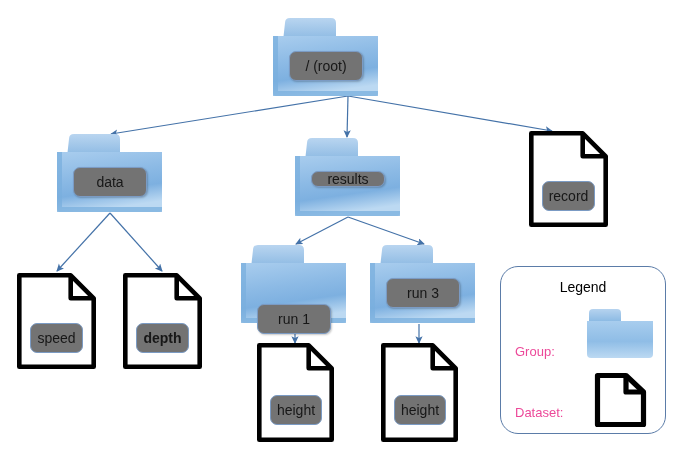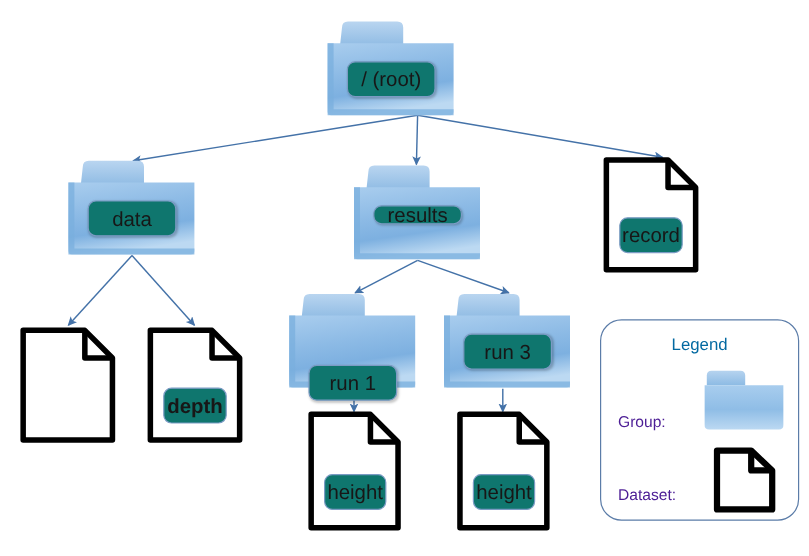--- a/index.html
+++ b/index.html
@@ -32,25 +32,25 @@
     position: absolute;
   }
   .node svg { display: block; overflow: visible; }
 
   
   .chip {
     position: absolute;
     display: flex;
     align-items: center;
     justify-content: center;
-    background: #0f766e;
+    background: #737373;
     border: 1px solid #7b9bc4;
     border-radius: 7px;
     color: #171717;
-    font-size: 17px;
+    font-size: 14px;
     line-height: 1;
     white-space: nowrap;
     box-sizing: border-box;
   }
   .chip.shadowed {
     box-shadow: 1px 1px 2px rgba(0,0,0,0.22);
   }
 
   
   #legend-box {
@@ -58,26 +58,26 @@
     box-sizing: border-box;
     border: 1px solid #5b7ca8;
     border-radius: 18px;
     background: #ffffff;
   }
   #legend-title {
     position: absolute;
     width: 100%;
     text-align: center;
     font-size: 14px;
-    color: #0369a1;
+    color: #000000;
   }
   .legend-label {
     position: absolute;
     font-size: 13px;
-    color: #4c1d95;
+    color: #ec4899;
     white-space: nowrap;
   }
   .legend-icon { position: absolute; }
 </style>
 </head>
 <body>
 
 <div id="diagram-root">
 
   <svg class="layer-edges" width="674" height="463" viewBox="0 0 674 463">
@@ -165,36 +165,37 @@
               <stop offset="0%" stop-color="#9ec6ea"></stop>
               <stop offset="100%" stop-color="#6fa3d6"></stop>
             </linearGradient>
           </defs>
           <path d="M6,5 q0,-5 5,-5 h41 q5,0 5,5 v18 h-53 z" transform="translate(6,0)" fill="url(#g-results-t)"></path>
           <path d="M0,18 h105 v57 q0,3 -3,3 h-99 q-3,0 -3,-3 z" fill="url(#g-results-b)"></path>
           <path d="M0,18 h5 v55 h100 v5 h-105 z" fill="#79afdd" opacity="0.75"></path>
         </svg>
         <div class="chip shadowed" style="left: 16px; top: 33px; width: 74px; height: 16px;">results</div>
       </div>
-      <div class="node" style="left: 502px; top: 130px; width: 81px; height: 98px;">
+      <div class="node" style="left: 528px; top: 130px; width: 81px; height: 98px;">
         <svg width="81" height="98" viewBox="0 0 81 98">
           <g>
             <path d="M3.3,3.3 H54.7 L77.7,26.3 V94.7 H3.3 Z" fill="#ffffff" stroke="#000000" stroke-width="4.6" stroke-linejoin="round"></path>
             <path d="M54.7,3.3 V26.3 H77.7" fill="none" stroke="#000000" stroke-width="4.6" stroke-linejoin="round"></path>
           </g>
         </svg>
         <div class="chip" style="left: 14px; top: 51px; width: 53px; height: 30px;">record</div>
       </div>
       <div class="node" style="left: 16px; top: 272px; width: 81px; height: 98px;">
         <svg width="81" height="98" viewBox="0 0 81 98">
           <g>
             <path d="M3.3,3.3 H54.7 L77.7,26.3 V94.7 H3.3 Z" fill="#ffffff" stroke="#000000" stroke-width="4.6" stroke-linejoin="round"></path>
             <path d="M54.7,3.3 V26.3 H77.7" fill="none" stroke="#000000" stroke-width="4.6" stroke-linejoin="round"></path>
           </g>
         </svg>
+        <div class="chip" style="left: 14px; top: 51px; width: 53px; height: 30px;">speed</div>
       </div>
       <div class="node" style="left: 122px; top: 272px; width: 81px; height: 98px;">
         <svg width="81" height="98" viewBox="0 0 81 98">
           <g>
             <path d="M3.3,3.3 H54.7 L77.7,26.3 V94.7 H3.3 Z" fill="#ffffff" stroke="#000000" stroke-width="4.6" stroke-linejoin="round"></path>
             <path d="M54.7,3.3 V26.3 H77.7" fill="none" stroke="#000000" stroke-width="4.6" stroke-linejoin="round"></path>
           </g>
         </svg>
         <div class="chip" style="left: 14px; top: 51px; width: 53px; height: 30px; font-weight: bold;">depth</div>
       </div>

